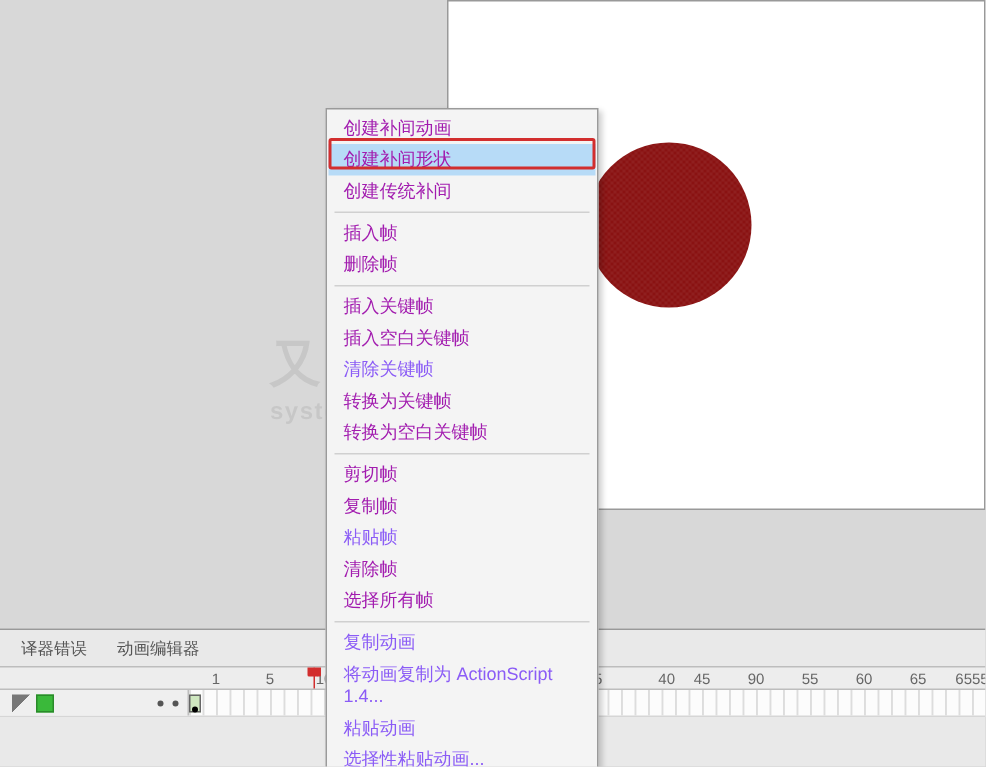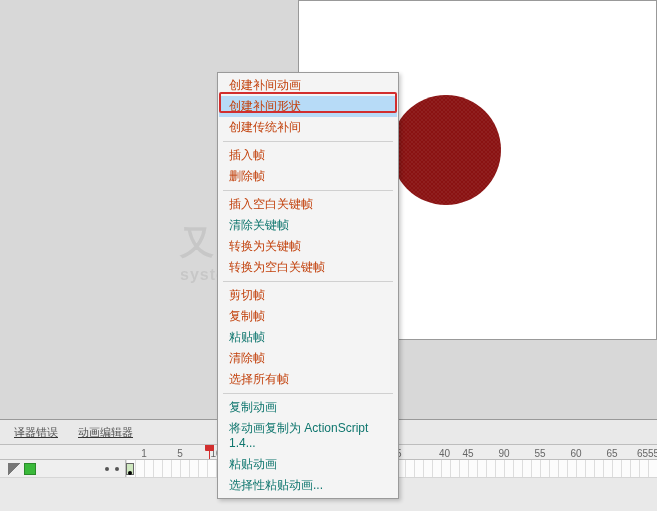--- a/index.html
+++ b/index.html
@@ -60,24 +60,24 @@
     width: 182px;
     background: #f4f4f4;
     border: 1px solid #9a9a9a;
     box-shadow: 2px 2px 4px rgba(0,0,0,.2);
     padding: 2px 1px;
     z-index: 5;
   }
   .menu-item {
     padding: 3px 10px 3px 10px;
     line-height: 15px;
-    color: #c2410c;
+    color: #a21caf;
     cursor: default;
   }
-  .menu-item.disabled { color: #0f766e; }
+  .menu-item.disabled { color: #8b5cf6; }
   .menu-item.highlight {
     background: #b7dbf7;
   }
   .red-box {
     position: absolute;
     left: 219px;
     top: 92px;
     width: 178px;
     height: 21px;
     border: 2px solid #d22e2e;
@@ -92,21 +92,20 @@
   }
 
   .bottom-bar {
     position: absolute;
     left: 0;
     top: 419px;
     width: 657px;
     height: 92px;
     background: #e9e9e9;
     border-top: 1px solid #999;
-    text-decoration: underline;
   }
   .tabs {
     display: flex;
     gap: 8px;
     padding: 3px 8px 0 8px;
     font-size: 11px;
     color: #555;
   }
   .tabs span {
     padding: 2px 6px;
@@ -195,20 +194,21 @@
 </div>
 
 <div class="context-menu" id="ctx">
     <div class="menu-item">创建补间动画</div>
     <div class="menu-item highlight">创建补间形状</div>
     <div class="menu-item">创建传统补间</div>
     <div class="sep"></div>
     <div class="menu-item">插入帧</div>
     <div class="menu-item">删除帧</div>
     <div class="sep"></div>
+    <div class="menu-item">插入关键帧</div>
     <div class="menu-item">插入空白关键帧</div>
     <div class="menu-item disabled">清除关键帧</div>
     <div class="menu-item">转换为关键帧</div>
     <div class="menu-item">转换为空白关键帧</div>
     <div class="sep"></div>
     <div class="menu-item">剪切帧</div>
     <div class="menu-item">复制帧</div>
     <div class="menu-item disabled">粘贴帧</div>
     <div class="menu-item">清除帧</div>
     <div class="menu-item">选择所有帧</div>

